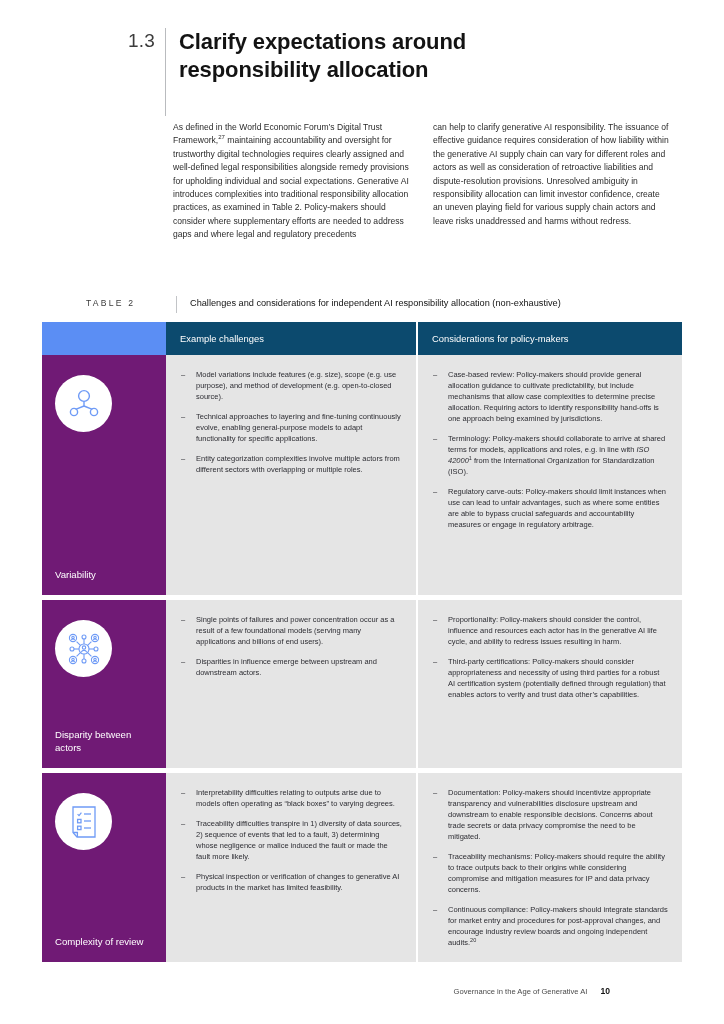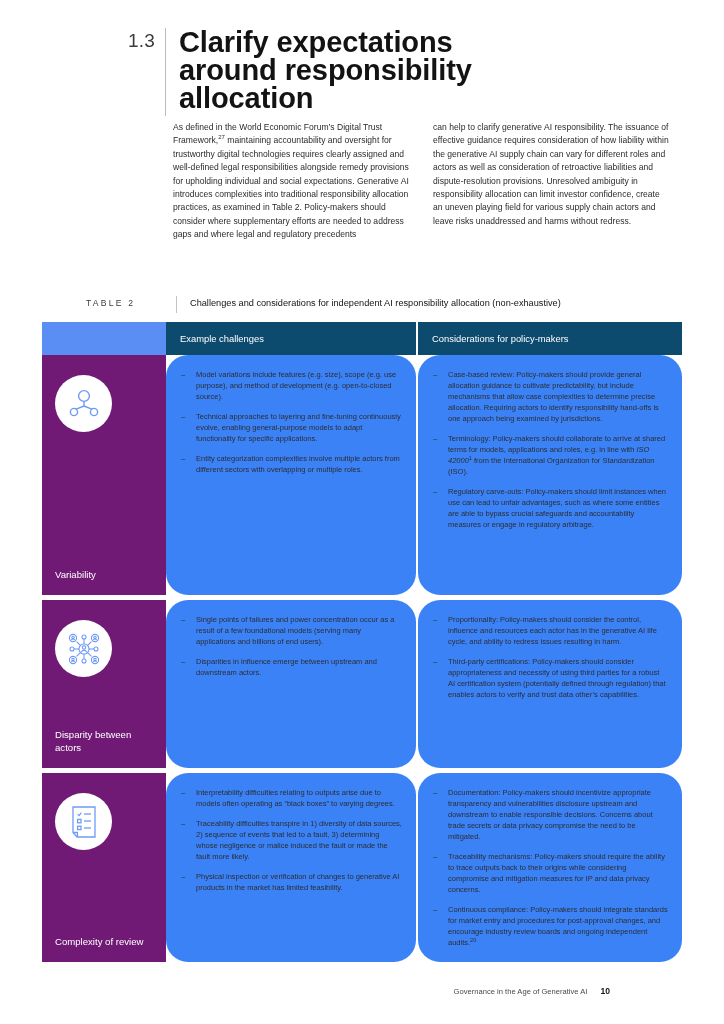--- a/index.html
+++ b/index.html
@@ -16,21 +16,21 @@
   .heading-row {
     position: absolute; left: 128px; top: 28px; width: 560px;
     display: flex; align-items: flex-start;
   }
   .sec-num {
     font-size: 19px; color: #3c3c3c; letter-spacing: .2px;
     line-height: 26px; padding-right: 10px; white-space: nowrap;
   }
   .sec-rule { width: 1px; background: #b9bbbe; align-self: stretch; min-height: 88px; }
   .sec-title {
-    font-size: 29px; font-weight: bold; line-height: 28px;
+    font-size: 22px; font-weight: bold; line-height: 28px;
     color: #131313; padding-left: 13px; letter-spacing: -.1px;
     max-width: 330px;
   }
 
   
   .intro { position: absolute; left: 173px; top: 121px; width: 515px;
            display: flex; gap: 22px; }
   .intro p {
     font-size: 8.55px; line-height: 13.4px; color: #2b2b2b;
     text-align: left; width: 238px; letter-spacing: .01px;
@@ -76,21 +76,21 @@
     display: flex; align-items: center; justify-content: center;
     margin-bottom: 8px;
   }
   .badge svg { display: block; }
   .cat-label {
     color: #ffffff; font-size: 9.6px; line-height: 13px;
     position: absolute; bottom: 14px; left: 13px; width: 105px;
   }
 
   .cell-body {
-    background: #3b82f6; padding: 14px 14px 14px 14px; border-radius: 22px;
+    background: #e5e5e5; padding: 14px 14px 14px 14px;
   }
   .cell-a { width: 250px; }
   .cell-gap { width: 2px; background: #ffffff; }
   .cell-b { flex: 1; }
 
   ul.bullets { list-style: none; }
   ul.bullets li {
     position: relative; padding-left: 16px; margin-bottom: 9px;
     font-size: 7.5px; line-height: 11px; color: #2d2d33;
   }

